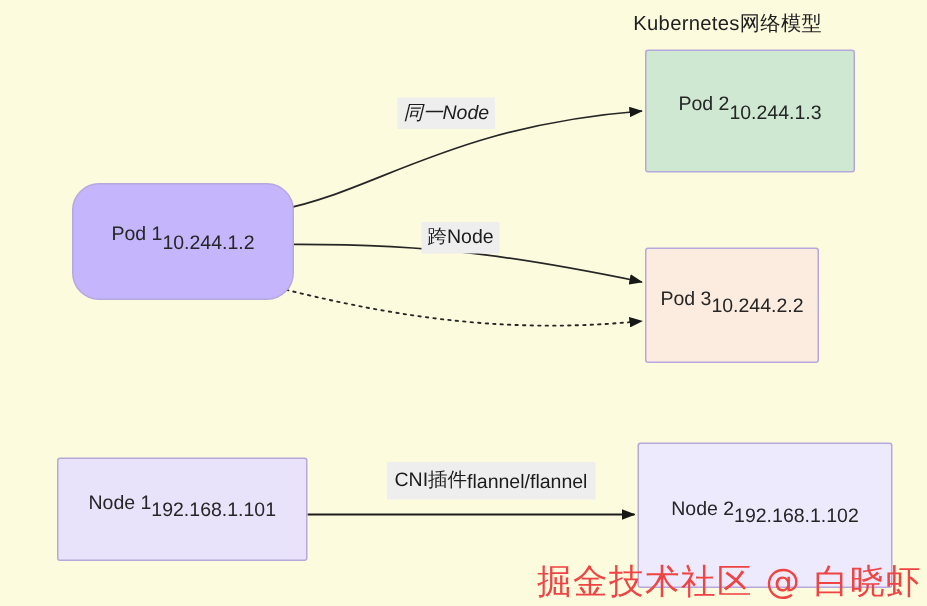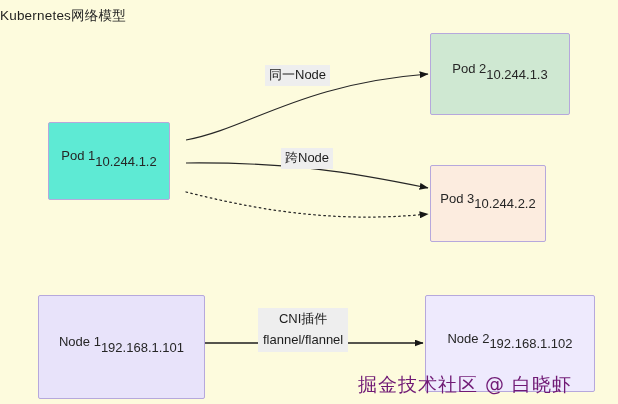--- a/index.html
+++ b/index.html
@@ -19,21 +19,21 @@
     height: 404px;
     background: #fdfbdd;
   }
 
   
   .diagram-title {
     position: absolute;
     left: 0;
     top: 7px;
     width: 548px;
-    text-align: left;
+    text-align: right;
     font-size: 13.5px;
     color: #1f1f1f;
     letter-spacing: 0.2px;
     white-space: nowrap;
   }
 
   
   #edges {
     position: absolute;
     left: 0;
@@ -61,70 +61,71 @@
     font-size: 13px;
     margin-bottom: 11px;
     white-space: nowrap;
   }
   .node-box .nb-sub {
     font-size: 13px;
     white-space: nowrap;
   }
 
   #pod1 {
-    left: 48px;  top: 122px;  width: 122px; height: 78px;
-    background: #5eead4;
+    left: 48px;  top: 122px;  width: 148px; height: 78px;
+    background: #c4b5fd;
+    border-radius: 18px;
   }
   #pod2 {
     left: 430px; top: 33px;   width: 140px; height: 82px;
     background: #cfe8d2;
   }
   #pod3 {
     left: 430px; top: 165px;  width: 116px; height: 77px;
     background: #fcecdf;
   }
   #node1 {
-    left: 38px;  top: 295px;  width: 167px; height: 104px;
+    left: 38px;  top: 305px;  width: 167px; height: 69px;
     background: #e8e3fa;
   }
   #node2 {
     left: 425px; top: 295px;  width: 170px; height: 97px;
     background: #eeeafd;
   }
 
   
   .edge-label {
     position: absolute;
     background: #eeeeee;
     color: #1c1c1c;
     font-size: 13px;
     line-height: 1.45;
     padding: 1px 4px;
     white-space: nowrap;
     text-align: center;
   }
-  #label-same-node   { left: 265px; top: 65px; }
+  #label-same-node   { left: 265px; top: 65px; font-style: italic; }
   #label-cross-node  { left: 281px; top: 148px; }
   #label-direct-nat  { left: 231px; top: 228px; }
   #label-cni {
     left: 258px; top: 308px;
     display: flex;
-    flex-direction: column;
+    flex-direction: row;
     align-items: center;
     padding: 2px 5px;
   }
   #label-cni .cni-line2 { margin-top: 2px; }
 
   
   .watermark {
     position: absolute;
     left: 358px;
     top: 372px;
-    font-size: 19px;
-    color: #701a75;
+    font-size: 23px;
+    color: #ef4444;
     letter-spacing: 1px;
     white-space: nowrap;
     font-family: "DejaVu Sans", sans-serif;
   }
 </style>
 </head>
 <body>
 
 <div id="canvas">
 

